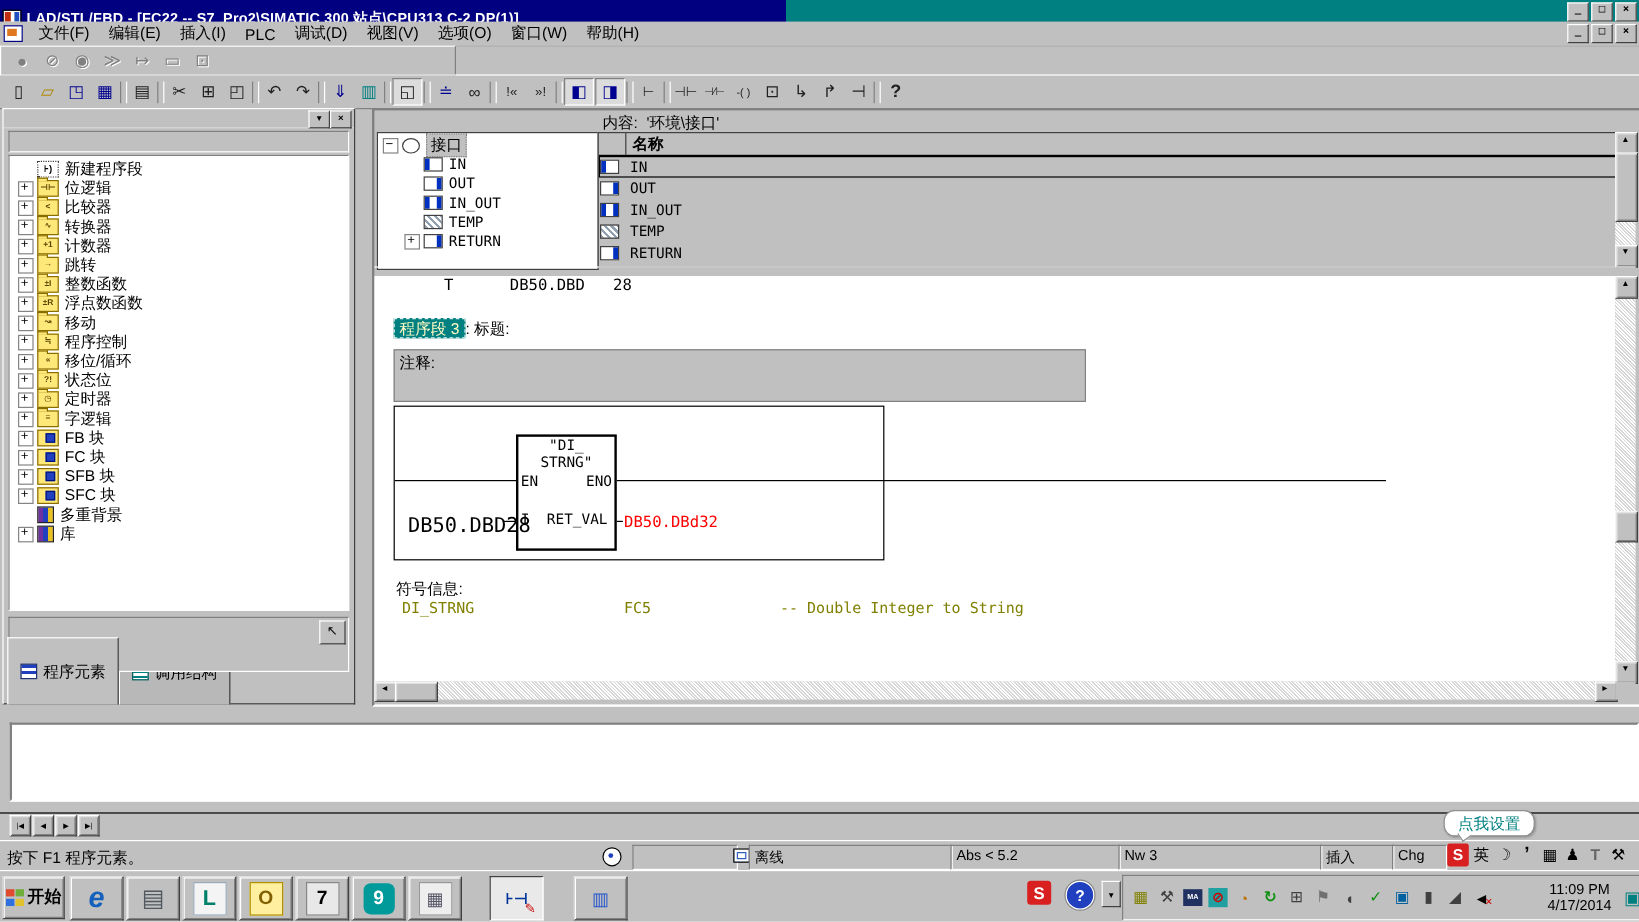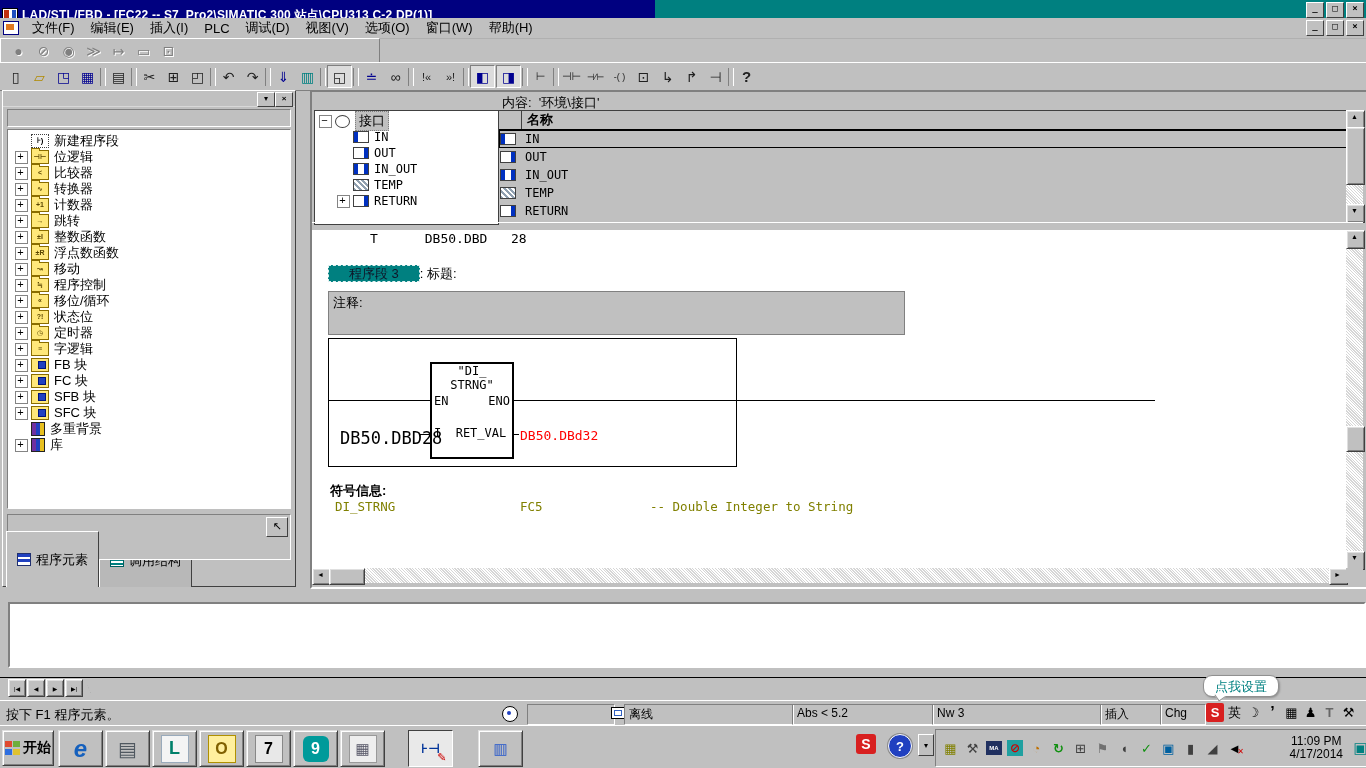--- a/index.html
+++ b/index.html
@@ -81,32 +81,32 @@
   .th .icocell{width:22px;height:100%;border-right:1px solid #404040}
   .th .namecell{padding-left:5px;font-weight:bold;font-size:13px}
   .tr{display:flex;height:18px;align-items:center}
   .tr .icocell{width:22px;display:flex;justify-content:center}
   .tr .nm{font-family:"DejaVu Sans Mono",monospace;font-size:12px;padding-left:4px}
   .tr.selected{outline:1px solid #000;outline-offset:-1px}
   .splith{position:absolute;left:0;top:130px;width:1051px;height:8px;border-top:1px solid #ffffff;border-bottom:1px solid #808080}
   .codebg{position:absolute;left:0;top:138px;width:1034px;height:338px;background:#fff}
   .stl{position:absolute;left:58px;top:139px;font-size:13px;white-space:pre}
   .nethdr{position:absolute;left:16px;top:173px;font-size:13px}
-  .netchip{background:#008080;color:#0f172a;padding:0 20px;border:1px dashed #e0f0f0}
+  .netchip{background:#008080;color:#fef9c3;padding:0 4px;border:1px dashed #e0f0f0}
   .comment{position:absolute;left:16px;top:199px;width:567px;height:38px;background:#c0c0c0;border:1px solid #808080;font-size:13px;padding:2px 4px}
   .netbox{position:absolute;left:16px;top:246px;width:407px;height:127px;border:1px solid #000;background:#fff}
   .hline{position:absolute;height:1px;background:#000}
   .fbdblock{position:absolute;left:118px;top:270px;width:80px;height:93px;border:2px solid #000;background:#fff;font-size:12px}
   .fbdblock .ttl{text-align:center;line-height:13px;white-space:pre;margin-top:1px}
   .fbdblock .en{position:absolute;left:2px;top:30px}
   .fbdblock .eno{position:absolute;right:2px;top:30px}
   .fbdblock .prow{position:absolute;left:2px;top:62px;white-space:pre}
   .opin{position:absolute;left:28px;top:336px;width:78px;text-align:center;font-size:17px}
   .opout{position:absolute;left:208px;top:336px;font-size:13px;color:#ff0000}
-  .symhdr{position:absolute;left:18px;top:390px;font-weight:bold;font-size:13px}
+  .symhdr{position:absolute;left:18px;top:390px;font-weight:normal;font-size:13px}
   .symrow{position:absolute;left:0;top:407px;width:1000px;height:16px;color:#808000;font-size:12.5px}
   .symrow .s1{position:absolute;left:23px}.symrow .s2{position:absolute;left:208px}.symrow .s3{position:absolute;left:338px}
   
   .vsb,.hsb{position:absolute;background:repeating-linear-gradient(45deg,#ffffff 0 1px,#d6d6d6 1px 2px)}
   .sbb{position:absolute;width:17px;height:17px;background:#c0c0c0;border:1px solid;border-color:#ffffff #404040 #404040 #ffffff;box-shadow:inset 1px 1px #dfdfdf,inset -1px -1px #808080}
   .sbb::after{position:absolute;left:0;top:2px;width:15px;text-align:center;font-size:7px;color:#000;content:""}
   .sbb.u::after{content:"\25B2"}.sbb.d::after{content:"\25BC"}.sbb.l::after{content:"\25C4"}.sbb.r::after{content:"\25BA"}
   .sbthumb{position:absolute;background:#c0c0c0;border:1px solid;border-color:#ffffff #404040 #404040 #ffffff;box-shadow:inset 1px 1px #dfdfdf,inset -1px -1px #808080}
   
   .outpane{left:8px;top:602px;width:1354px;height:62px;background:#fff;border:2px solid;border-color:#808080 #ffffff #ffffff #808080}

